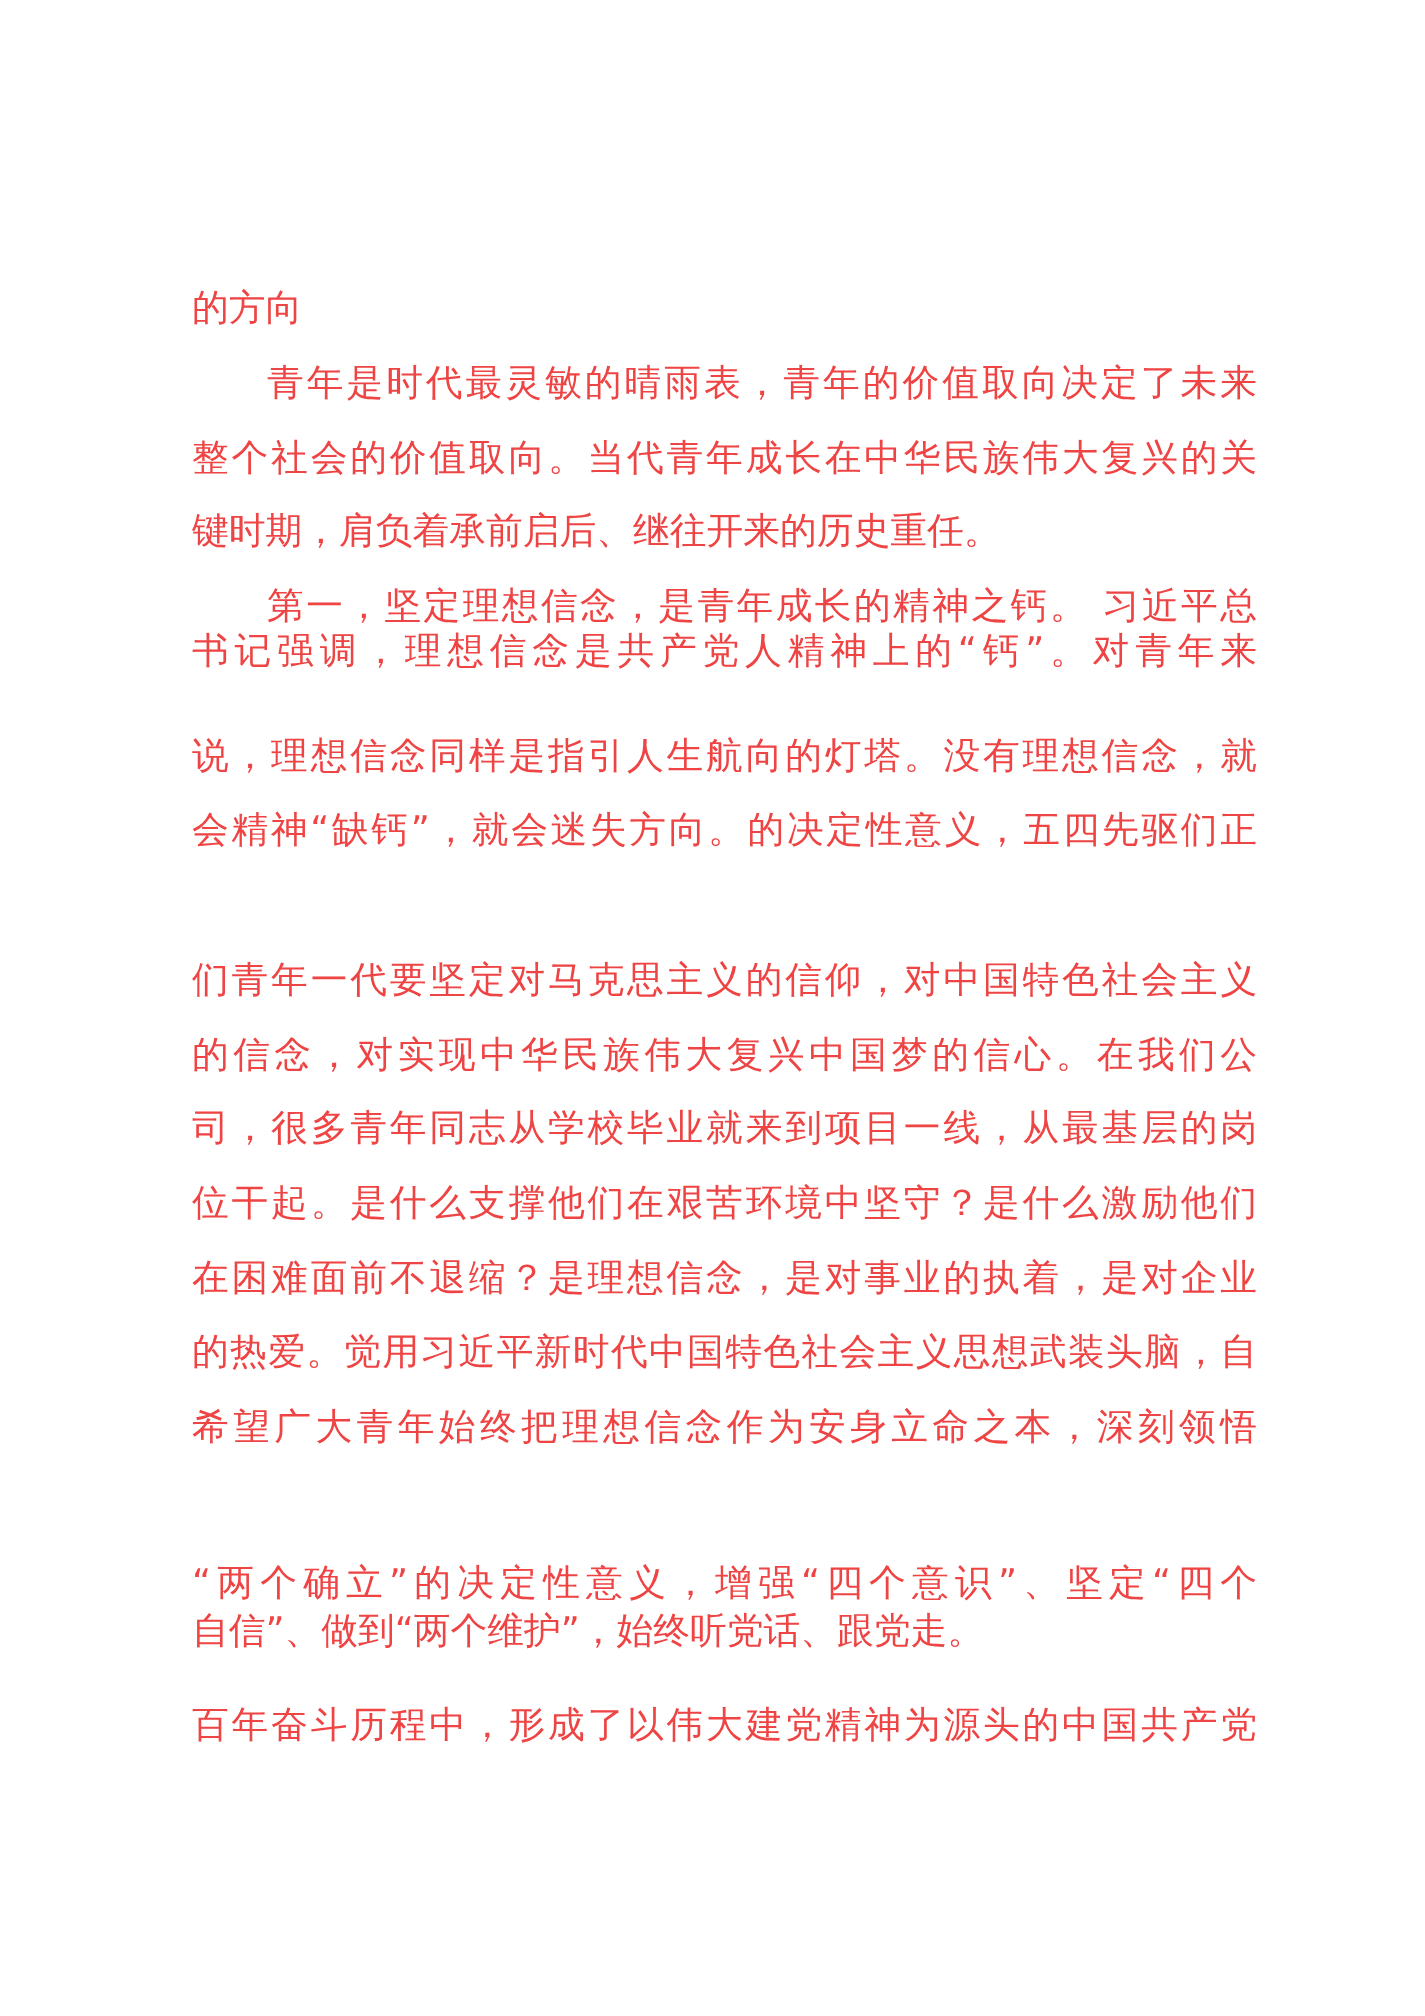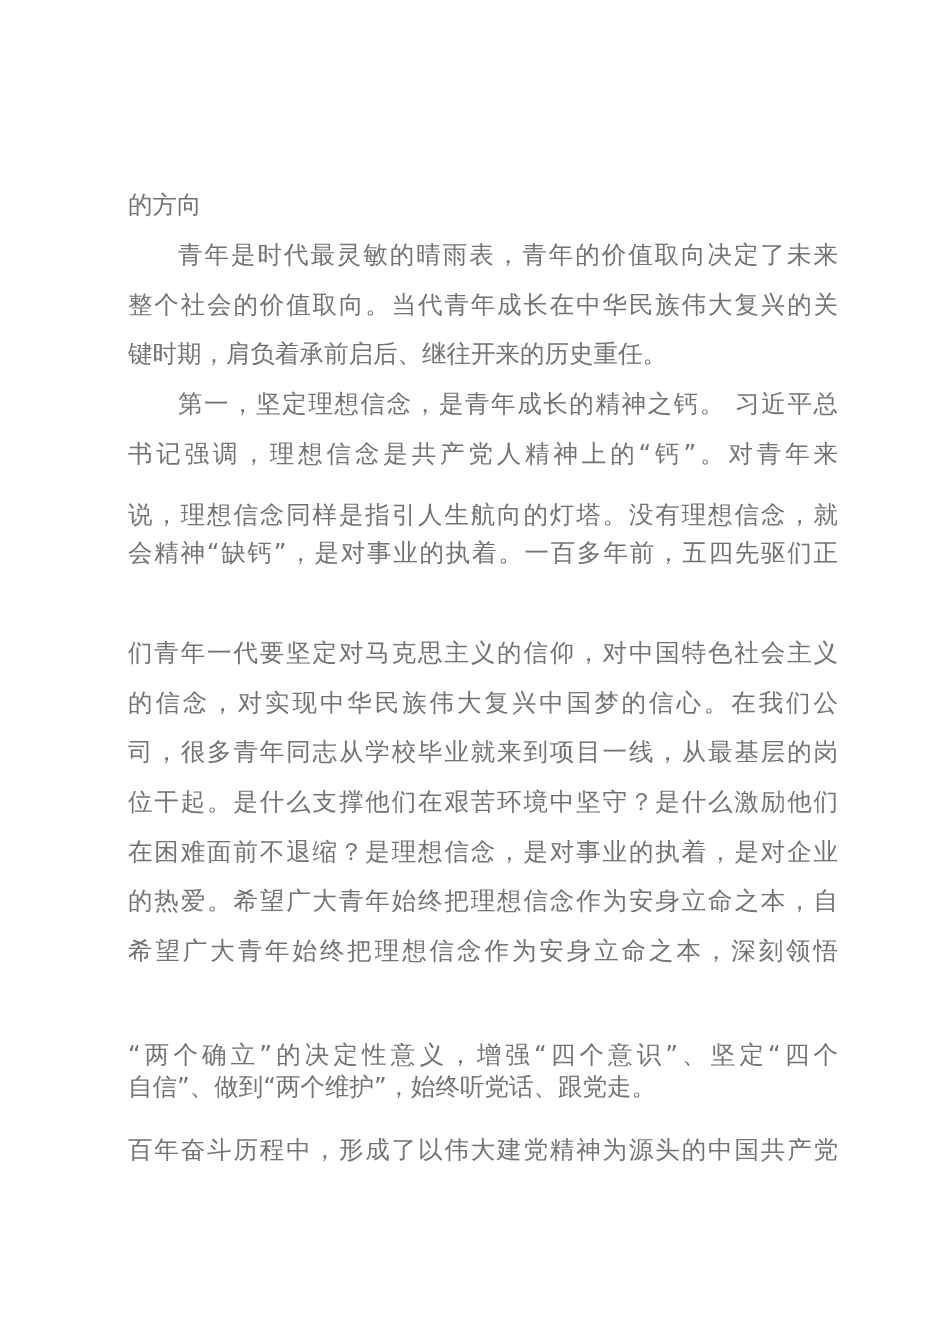--- a/index.html
+++ b/index.html
@@ -5,43 +5,43 @@
     html, body { margin: 0; padding: 0; background: #ffffff; }
     body { width: 950px; height: 1344px; position: relative; overflow: hidden; }
     .page { position: absolute; left: 0; top: 0; width: 950px; height: 1344px; background: #ffffff; }
     .line {
       position: absolute;
       left: 128px;
       width: 710px;
       font-family: "DejaVu Sans", "Liberation Sans", sans-serif;
       font-size: 24.5px;
       line-height: 30px;
-      color: #737373;
+      color: #ef4444;
       white-space: nowrap;
       text-align: justify;
       text-align-last: justify;
     }
     .line.last { text-align-last: left; }
     .line.indent { left: 178px; width: 660px; }
   </style>
 </head>
 <body>
 
 <div class="page">
   <div class="line last" style="top:190px">的方向</div>
   <div class="line indent" style="top:240px">青年是时代最灵敏的晴雨表，青年的价值取向决定了未来</div>
   <div class="line" style="top:290px">整个社会的价值取向。当代青年成长在中华民族伟大复兴的关</div>
   <div class="line last" style="top:339px">键时期，肩负着承前启后、继往开来的历史重任。</div>
   <div class="line indent" style="top:389px">第一，坚定理想信念，是青年成长的精神之钙。 习近平总</div>
-  <div class="line" style="top:439px">书记强调，理想信念是共产党人精神上的“钙”。对青年来</div>
-  <div class="line" style="top:500px">说，理想信念同样是指引人生航向的灯塔。没有理想信念，就</div>
-  <div class="line" style="top:538px">会精神“缺钙”，是对事业的执着。一百多年前，五四先驱们正</div>
+  <div class="line" style="top:419px">书记强调，理想信念是共产党人精神上的“钙”。对青年来</div>
+  <div class="line" style="top:489px">说，理想信念同样是指引人生航向的灯塔。没有理想信念，就</div>
+  <div class="line" style="top:538px">会精神“缺钙”，就会迷失方向。的决定性意义，五四先驱们正</div>
   <div class="line" style="top:638px">们青年一代要坚定对马克思主义的信仰，对中国特色社会主义</div>
   <div class="line" style="top:688px">的信念，对实现中华民族伟大复兴中国梦的信心。在我们公</div>
   <div class="line" style="top:737px">司，很多青年同志从学校毕业就来到项目一线，从最基层的岗</div>
   <div class="line" style="top:787px">位干起。是什么支撑他们在艰苦环境中坚守？是什么激励他们</div>
   <div class="line" style="top:837px">在困难面前不退缩？是理想信念，是对事业的执着，是对企业</div>
-  <div class="line" style="top:886px">的热爱。希望广大青年始终把理想信念作为安身立命之本，自</div>
+  <div class="line" style="top:886px">的热爱。觉用习近平新时代中国特色社会主义思想武装头脑，自</div>
   <div class="line" style="top:936px">希望广大青年始终把理想信念作为安身立命之本，深刻领悟</div>
   <div class="line" style="top:1040px">“两个确立”的决定性意义，增强“四个意识”、坚定“四个</div>
   <div class="line last" style="top:1072px">自信”、做到“两个维护”，始终听党话、跟党走。</div>
   <div class="line" style="top:1135px">百年奋斗历程中，形成了以伟大建党精神为源头的中国共产党</div>
 </div>
 
 </body></html>

